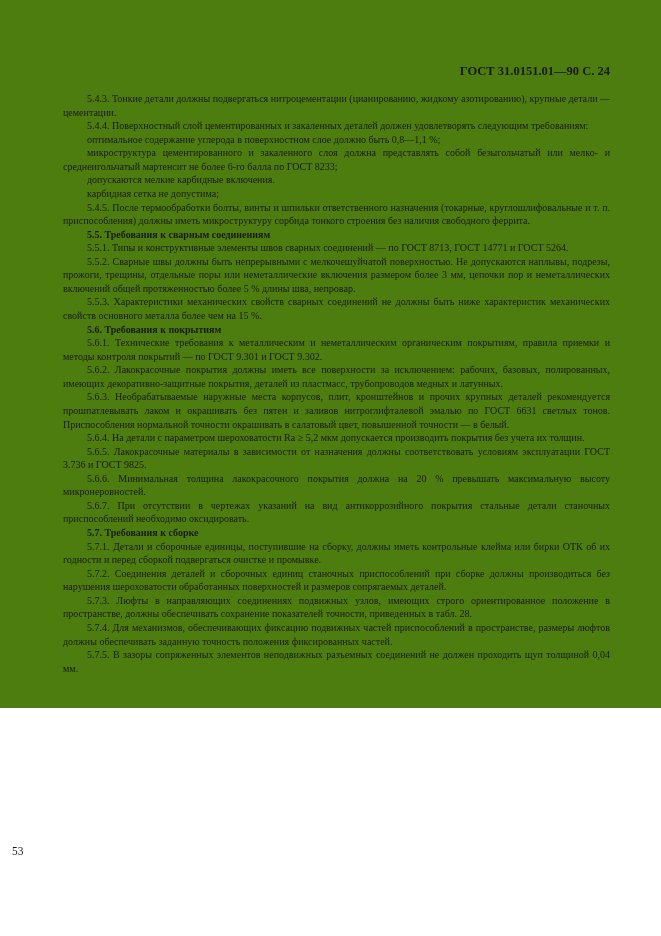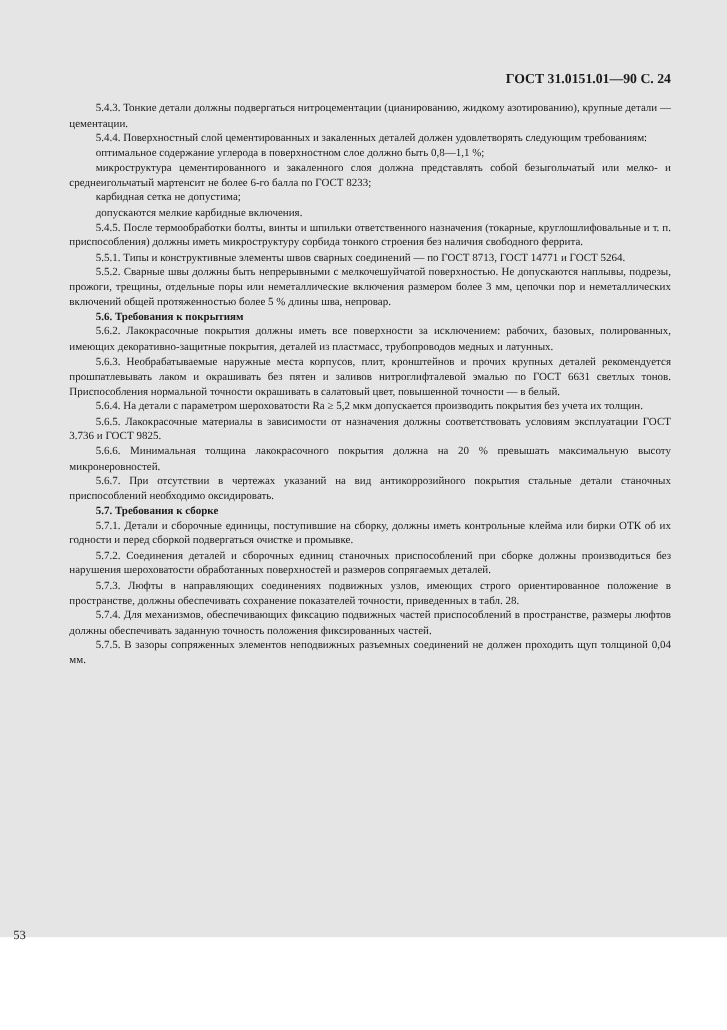--- a/index.html
+++ b/index.html
@@ -1,19 +1,19 @@
 <!DOCTYPE html>
 <html><head>
 <meta charset="utf-8">
 <style>
   html, body { margin: 0; padding: 0; background: #ffffff; }
   body { width: 661px; height: 936px; position: relative; overflow: hidden; }
   .page {
-    position: absolute; left: 0; top: 0; width: 661px; height: 852px;
-    background: #e5e5e5; color: #1a1a1a;
+    position: absolute; left: 0; top: 0; width: 661px; height: 708px;
+    background: #4d7c0f; color: #1a1a1a;
     font-family: "Liberation Serif", "DejaVu Serif", serif;
   }
   .header {
     position: absolute; right: 51px; top: 64px;
     font-size: 12.5px; font-weight: bold; letter-spacing: 0;
   }
   .body {
     position: absolute; left: 63px; top: 92px; width: 547px;
     font-size: 10px; line-height: 13.56px;
     text-align: justify; hyphens: manual;
@@ -28,26 +28,29 @@
 </head>
 <body>
 
 <div class="page">
   <div class="header">ГОСТ 31.0151.01—90 С. 24</div>
   <div class="body">
     <p>5.4.3. Тонкие детали должны подвергаться нитроцементации (цианированию, жидкому азотированию), крупные детали — цементации.</p>
     <p>5.4.4. Поверхностный слой цементированных и закаленных деталей должен удовлетворять следующим требованиям:</p>
     <p>оптимальное содержание углерода в поверхностном слое должно быть 0,8—1,1 %;</p>
     <p>микроструктура цементированного и закаленного слоя должна представлять собой безыгольчатый или мелко- и среднеигольчатый мартенсит не более 6-го балла по ГОСТ 8233;</p>
+    <p>допускаются мелкие карбидные включения.</p>
     <p>карбидная сетка не допустима;</p>
-    <p>допускаются мелкие карбидные включения.</p>
     <p>5.4.5. После термообработки болты, винты и шпильки ответственного назначения (токарные, круглошлифовальные и т. п. приспособления) должны иметь микроструктуру сорбида тонкого строения без наличия свободного феррита.</p>
+    <p class="h">5.5. Требования к сварным соединениям</p>
     <p>5.5.1. Типы и конструктивные элементы швов сварных соединений — по ГОСТ 8713, ГОСТ 14771 и ГОСТ 5264.</p>
     <p>5.5.2. Сварные швы должны быть непрерывными с мелкочешуйчатой поверхностью. Не допускаются наплывы, подрезы, прожоги, трещины, отдельные поры или неметаллические включения размером более 3 мм, цепочки пор и неметаллических включений общей протяженностью более 5 % длины шва, непровар.</p>
+    <p>5.5.3. Характеристики механических свойств сварных соединений не должны быть ниже характеристик механических свойств основного металла более чем на 15 %.</p>
     <p class="h">5.6. Требования к покрытиям</p>
+    <p>5.6.1. Технические требования к металлическим и неметаллическим органическим покрытиям, правила приемки и методы контроля покрытий — по ГОСТ 9.301 и ГОСТ 9.302.</p>
     <p>5.6.2. Лакокрасочные покрытия должны иметь все поверхности за исключением: рабочих, базовых, полированных, имеющих декоративно-защитные покрытия, деталей из пластмасс, трубопроводов медных и латунных.</p>
     <p>5.6.3. Необрабатываемые наружные места корпусов, плит, кронштейнов и прочих крупных деталей рекомендуется прошпатлевывать лаком и окрашивать без пятен и заливов нитроглифталевой эмалью по ГОСТ 6631 светлых тонов. Приспособления нормальной точности окрашивать в салатовый цвет, повышенной точности — в белый.</p>
     <p>5.6.4. На детали с параметром шероховатости Ra ≥ 5,2 мкм допускается производить покрытия без учета их толщин.</p>
     <p>5.6.5. Лакокрасочные материалы в зависимости от назначения должны соответствовать условиям эксплуатации ГОСТ 3.736 и ГОСТ 9825.</p>
     <p>5.6.6. Минимальная толщина лакокрасочного покрытия должна на 20 % превышать максимальную высоту микронеровностей.</p>
     <p>5.6.7. При отсутствии в чертежах указаний на вид антикоррозийного покрытия стальные детали станочных приспособлений необходимо оксидировать.</p>
     <p class="h">5.7. Требования к сборке</p>
     <p>5.7.1. Детали и сборочные единицы, поступившие на сборку, должны иметь контрольные клейма или бирки ОТК об их годности и перед сборкой подвергаться очистке и промывке.</p>
     <p>5.7.2. Соединения деталей и сборочных единиц станочных приспособлений при сборке должны производиться без нарушения шероховатости обработанных поверхностей и размеров сопрягаемых деталей.</p>
     <p>5.7.3. Люфты в направляющих соединениях подвижных узлов, имеющих строго ориентированное положение в пространстве, должны обеспечивать сохранение показателей точности, приведенных в табл. 28.</p>

